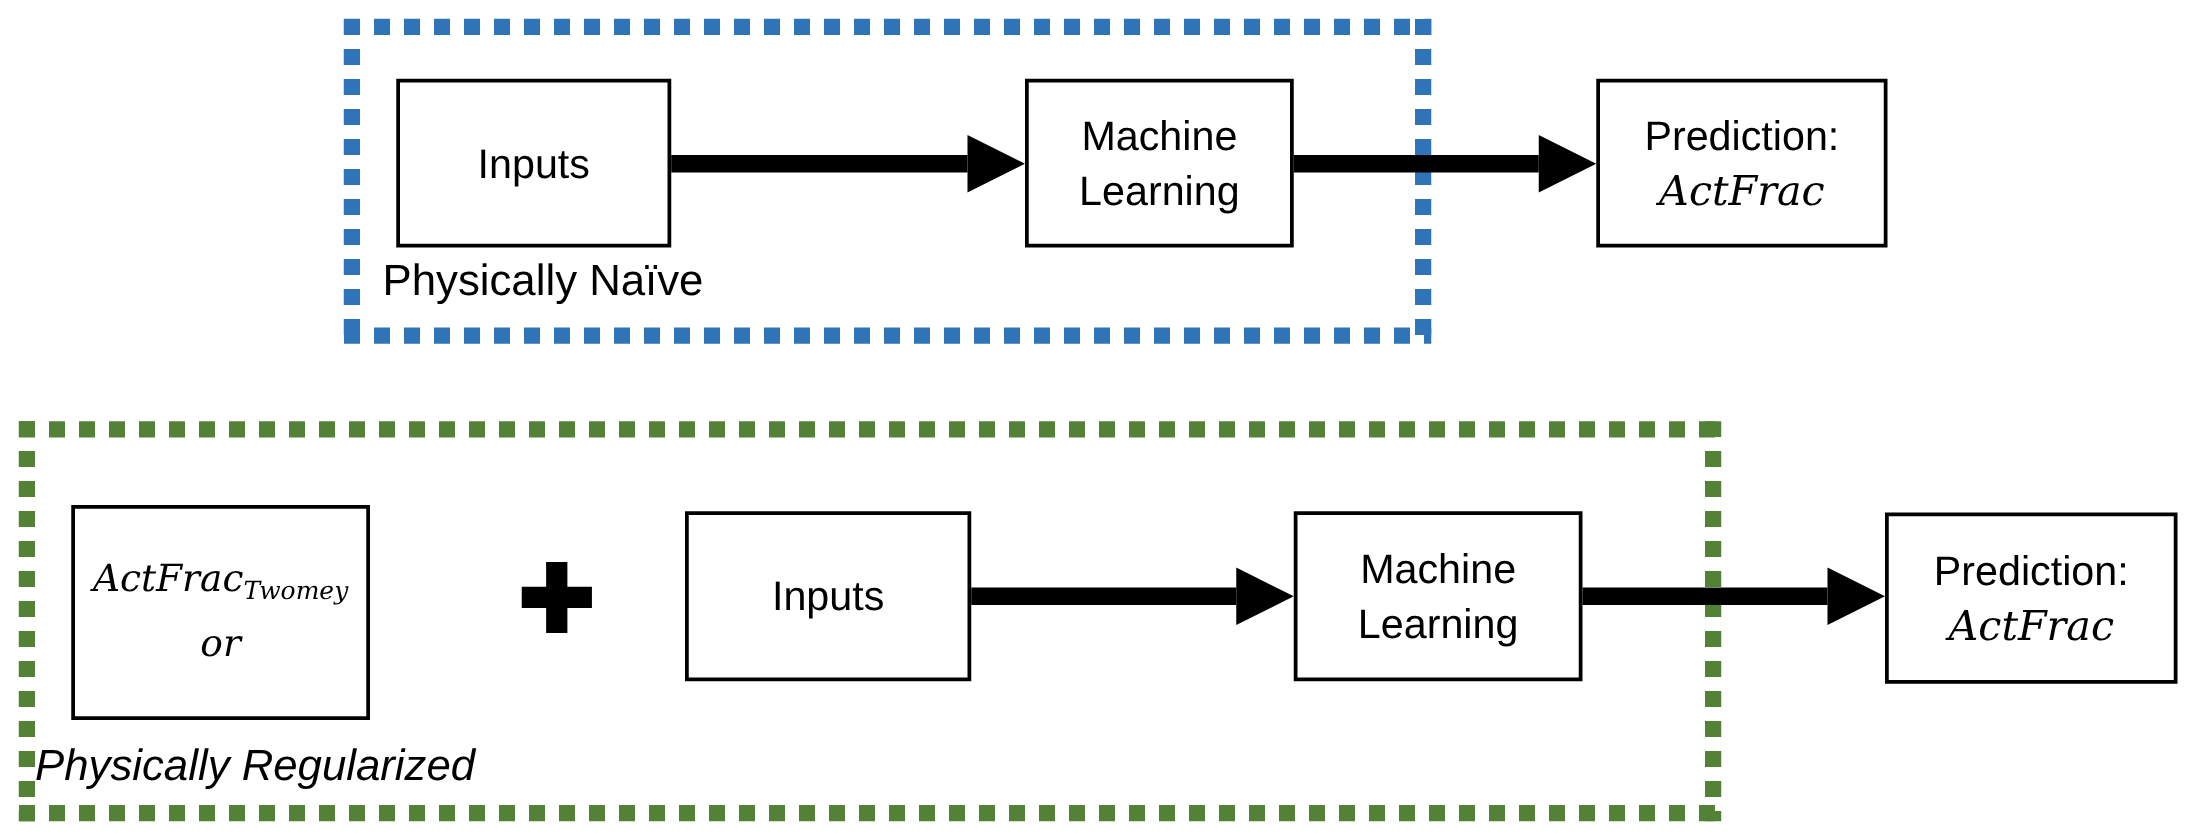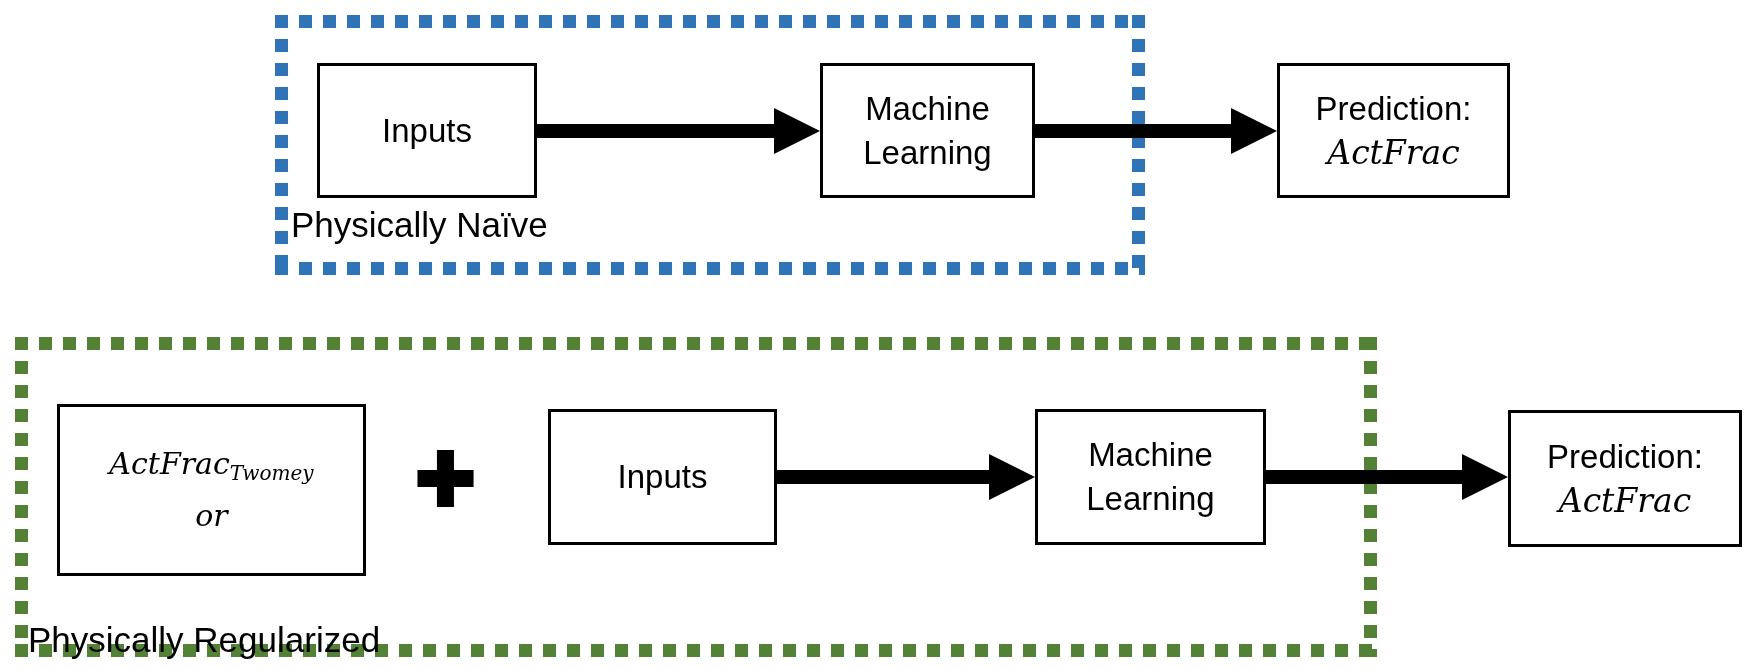--- a/index.html
+++ b/index.html
@@ -47,21 +47,21 @@
     flex-direction: column;
     align-items: center;
     justify-content: center;
     text-align: center;
     font-size: 33px;
     line-height: 44px;
   }
   .n-inputs { left: 317px; top: 63px;  width: 220px; height: 135px; }
   .n-ml     { left: 820px; top: 63px;  width: 215px; height: 135px; }
   .n-pred   { left: 1277px; top: 63px; width: 233px; height: 135px; }
-  .r-const  { left: 57px;  top: 404px; width: 309px; height: 172px;
+  .r-const  { left: 57px;  top: 404px; width: 239px; height: 172px;
               font-size: 30px; line-height: 52px; }
   .r-inputs { left: 548px; top: 409px; width: 229px; height: 136px; }
   .r-ml     { left: 1035px; top: 409px; width: 231px; height: 136px; }
   .r-pred   { left: 1508px; top: 410px; width: 234px; height: 137px; }
 
   .math {
     font-family: "DejaVu Serif", serif;
     font-style: italic;
   }
   .r-const .math sub {
@@ -99,22 +99,22 @@
     -webkit-text-stroke: 6px #000;
   }
 
   
   .group-label {
     position: absolute;
     font-size: 35px;
     line-height: 40px;
     white-space: nowrap;
   }
-  .naive-label { left: 291px; top: 205px; }
-  .reg-label   { left: 28px;  top: 620px; }
+  .naive-label { left: 306px; top: 205px; }
+  .reg-label   { left: 28px;  top: 593px; font-style: italic; }
 </style>
 </head>
 <body>
 
 <div class="canvas">
 
   <div class="group naive-group">
     <div class="dash dash-top"></div>
     <div class="dash dash-bottom"></div>
     <div class="dash dash-left"></div>

